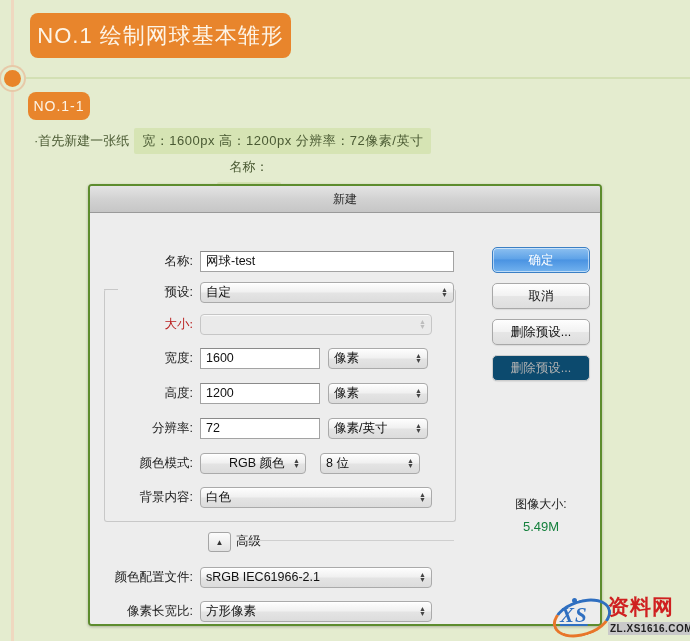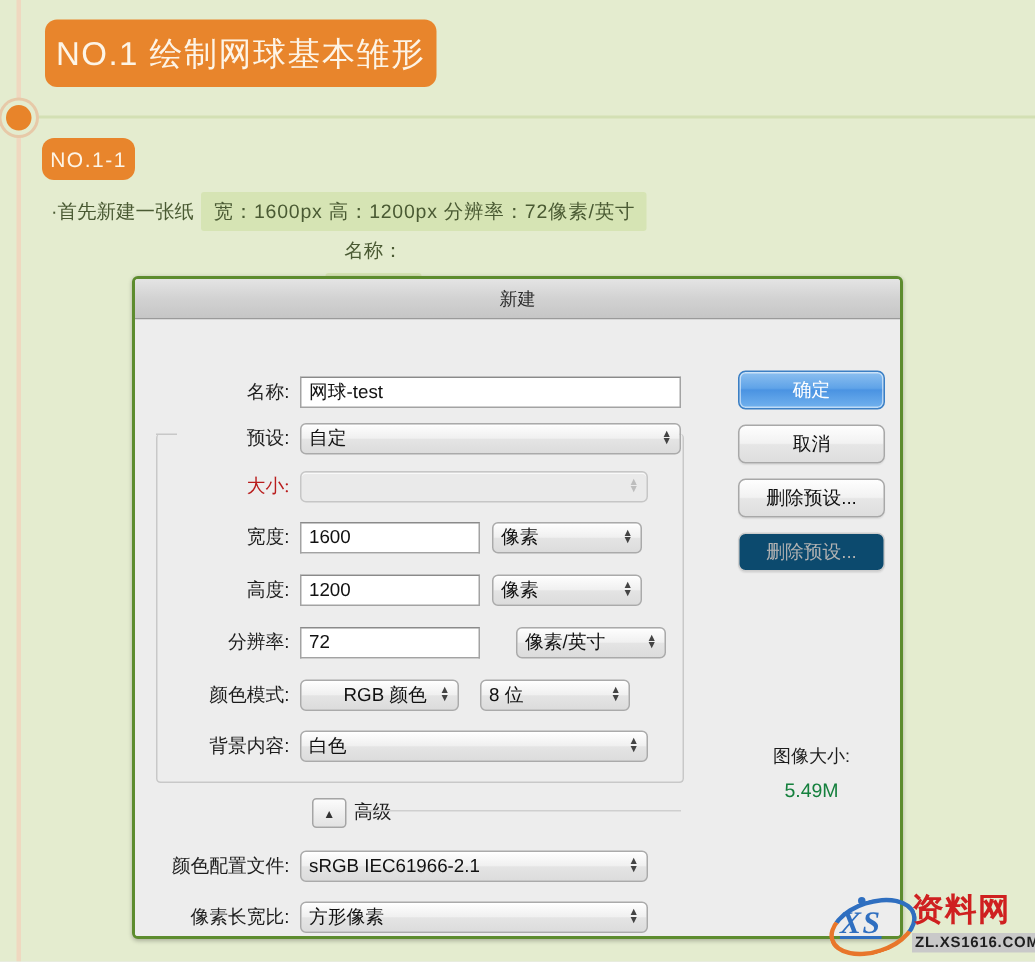--- a/index.html
+++ b/index.html
@@ -249,21 +249,21 @@
           <span class="arrows">
               <span>▲</span>
               <span>▼</span>
             </span>
         </span>
       </div>
 
       <div class="row" style="left:14px;top:204px;width:350px;">
         <span class="lbl">分辨率:</span>
         <span class="textfield" style="width:120px;">72</span>
-        <span class="popup" style="width:100px;margin-left:24px;">
+        <span class="popup" style="width:100px;margin-left:8px;">
           <span>像素/英寸</span>
           <span class="arrows">
               <span>▲</span>
               <span>▼</span>
             </span>
         </span>
       </div>
 
       <div class="row" style="left:14px;top:239px;width:350px;">
         <span class="lbl">颜色模式:</span>

